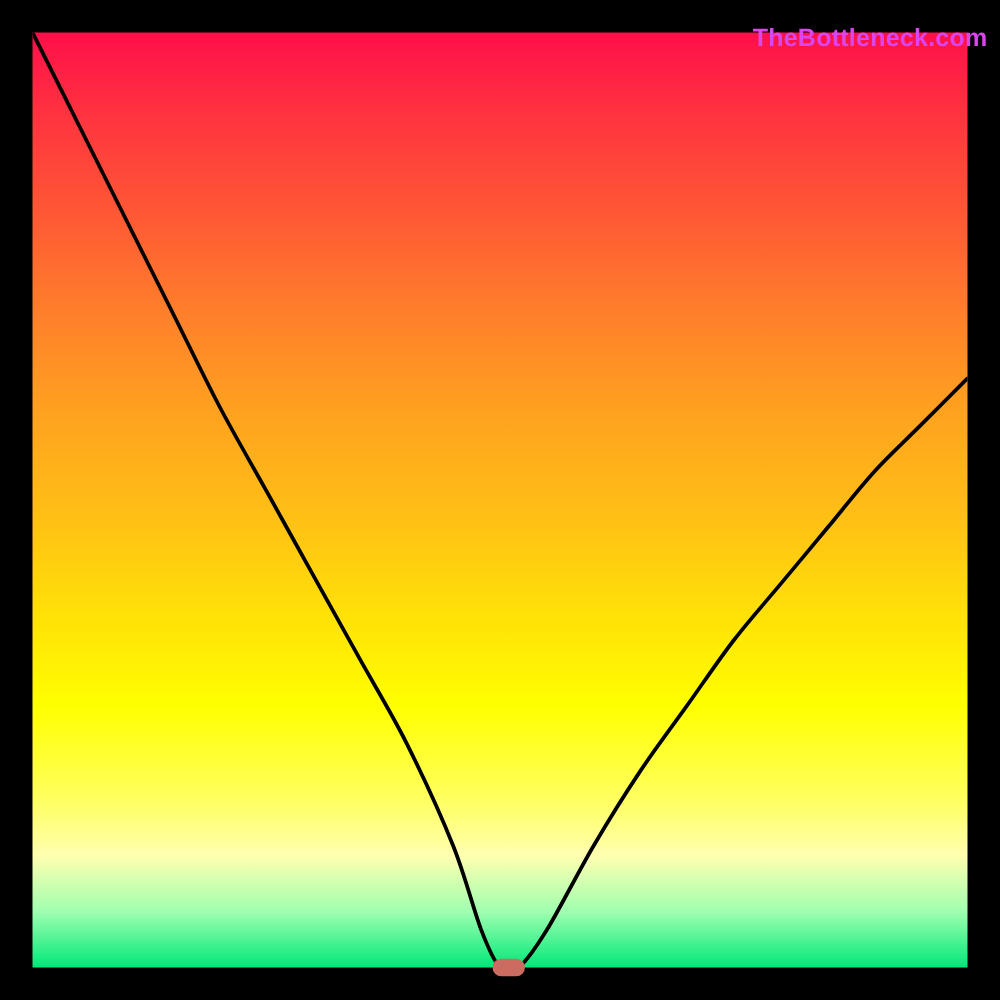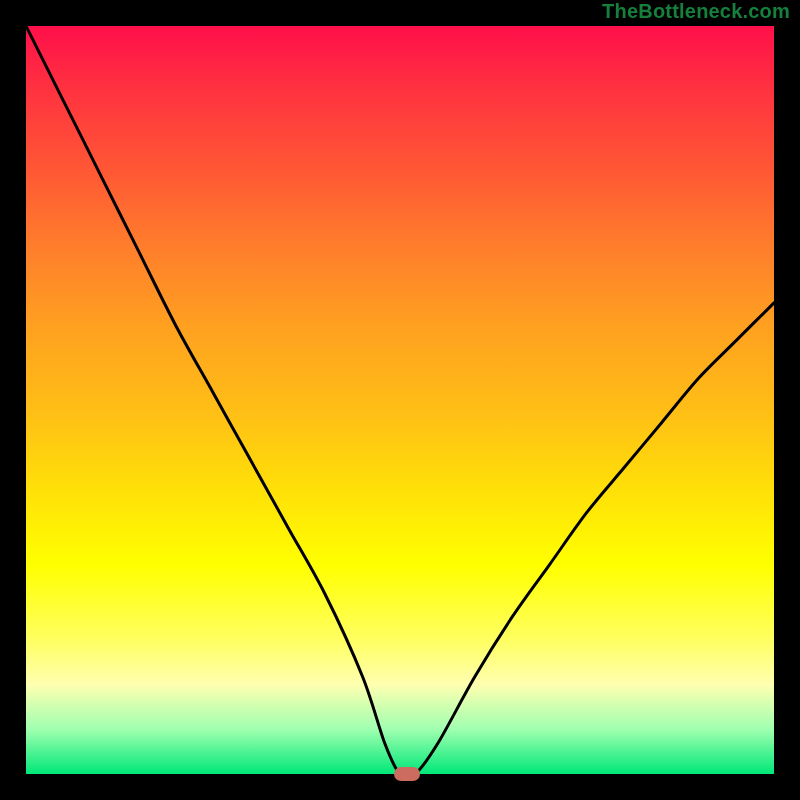--- a/index.html
+++ b/index.html
@@ -12,23 +12,23 @@
     font-family: Arial, sans-serif;
   }
   .frame {
     position: relative;
     width: 800px;
     height: 800px;
     background: #000;
   }
   .watermark {
     position: absolute;
-    top: 0;
+    top: 20px;
     right: 10px;
-    color: #15803d;
+    color: #d946ef;
     font-size: 20px;
     font-weight: bold;
     letter-spacing: 0.2px;
     z-index: 10;
   }
   .plot {
     position: absolute;
     left: 26px;
     top: 26px;
     width: 748px;

